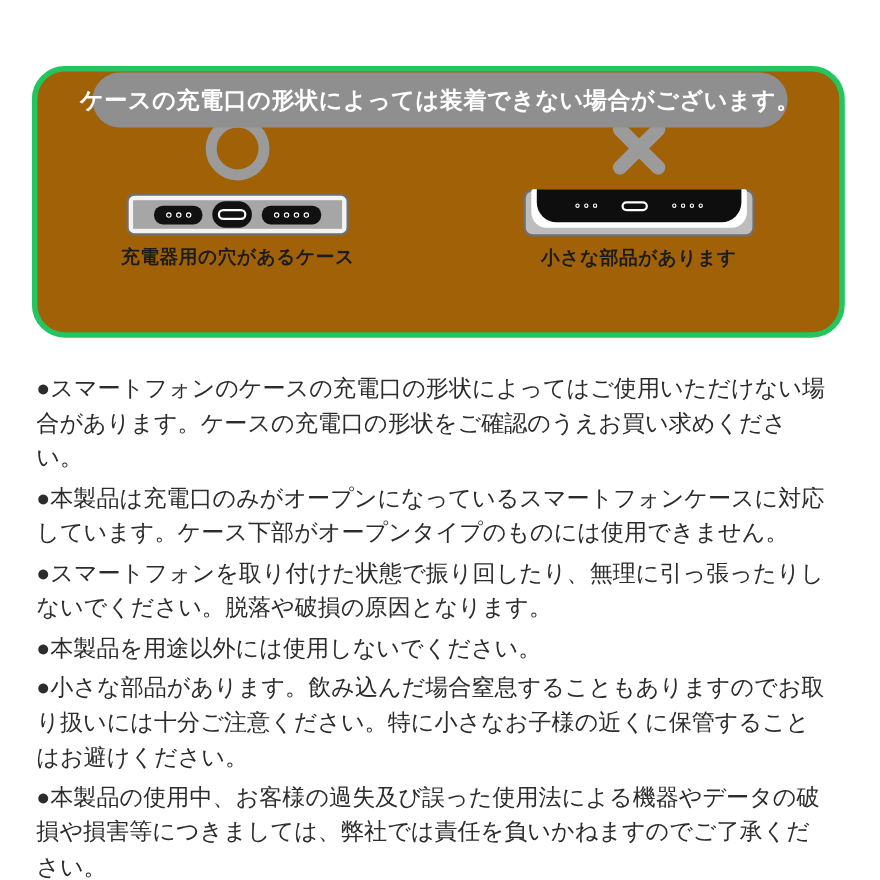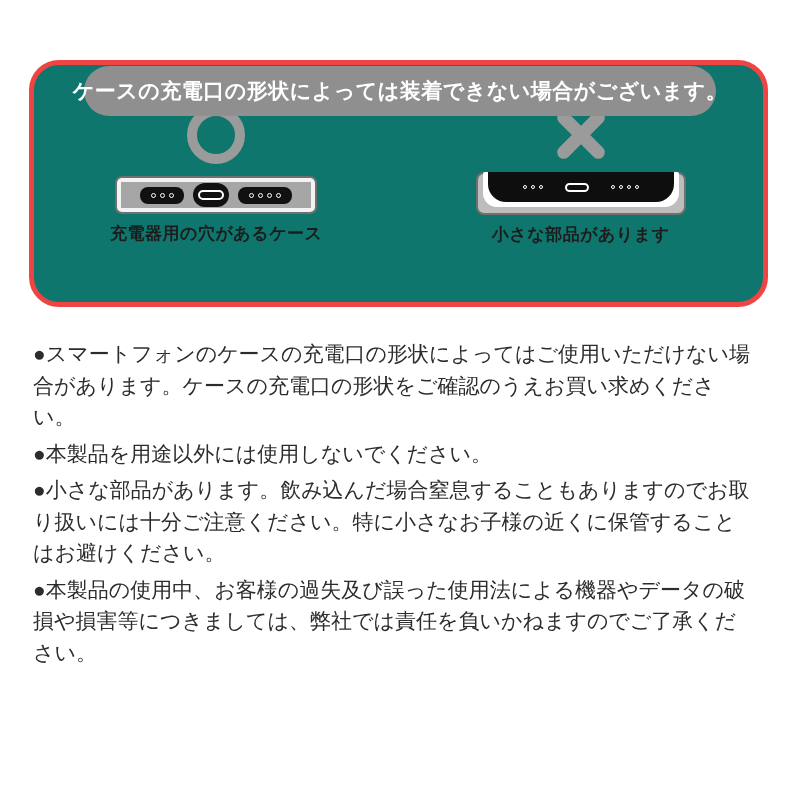--- a/index.html
+++ b/index.html
@@ -2,21 +2,21 @@
 <html><head>
 <meta charset="utf-8">
 <style>
   * { margin:0; padding:0; box-sizing:border-box; }
   html,body { width:800px; height:800px; background:#ffffff;
     font-family:"Liberation Sans","DejaVu Sans",sans-serif; }
   .page { position:relative; width:800px; height:800px; background:#fff; overflow:hidden; }
 
   
   .notice-box { position:absolute; top:60px; left:29px; width:739px; height:247px;
-    border:5px solid #ef4444; border-radius:30px; background:#0f766e; z-index:1; }
+    border:5px solid #22c55e; border-radius:30px; background:#a16207; z-index:1; }
   .banner { position:absolute; top:42px; left:84px; width:632px; height:50px;
     background:#8f8f8f; border-radius:26px; z-index:2;
     display:flex; align-items:center; justify-content:center;margin-top:24px; }
   .banner span { color:#ffffff; font-weight:bold; font-size:21px; letter-spacing:0.5px; white-space:nowrap; }
 
   .cases-row { display:flex; margin-top:41px; }
   .case-col { flex:1; display:flex; flex-direction:column; align-items:center; }
 
   
   .mark-wrap { height:58px; margin-bottom:12px; display:flex; align-items:center; justify-content:center; }
@@ -126,18 +126,20 @@
         </div>
         <div class="case-label">小さな部品があります</div>
       </div>
 
 
     </div>
   </div>
 
   <div class="warnings">
     <p>●スマートフォンのケースの充電口の形状によってはご使用いただけない場合があります。ケースの充電口の形状をご確認のうえお買い求めください。</p>
+    <p>●本製品は充電口のみがオープンになっているスマートフォンケースに対応しています。ケース下部がオープンタイプのものには使用できません。</p>
+    <p>●スマートフォンを取り付けた状態で振り回したり、無理に引っ張ったりしないでください。脱落や破損の原因となります。</p>
     <p>●本製品を用途以外には使用しないでください。</p>
     <p>●小さな部品があります。飲み込んだ場合窒息することもありますのでお取り扱いには十分ご注意ください。特に小さなお子様の近くに保管することはお避けください。</p>
     <p>●本製品の使用中、お客様の過失及び誤った使用法による機器やデータの破損や損害等につきましては、弊社では責任を負いかねますのでご了承ください。</p>
   </div>
 
 </div>
 
 </body></html>

